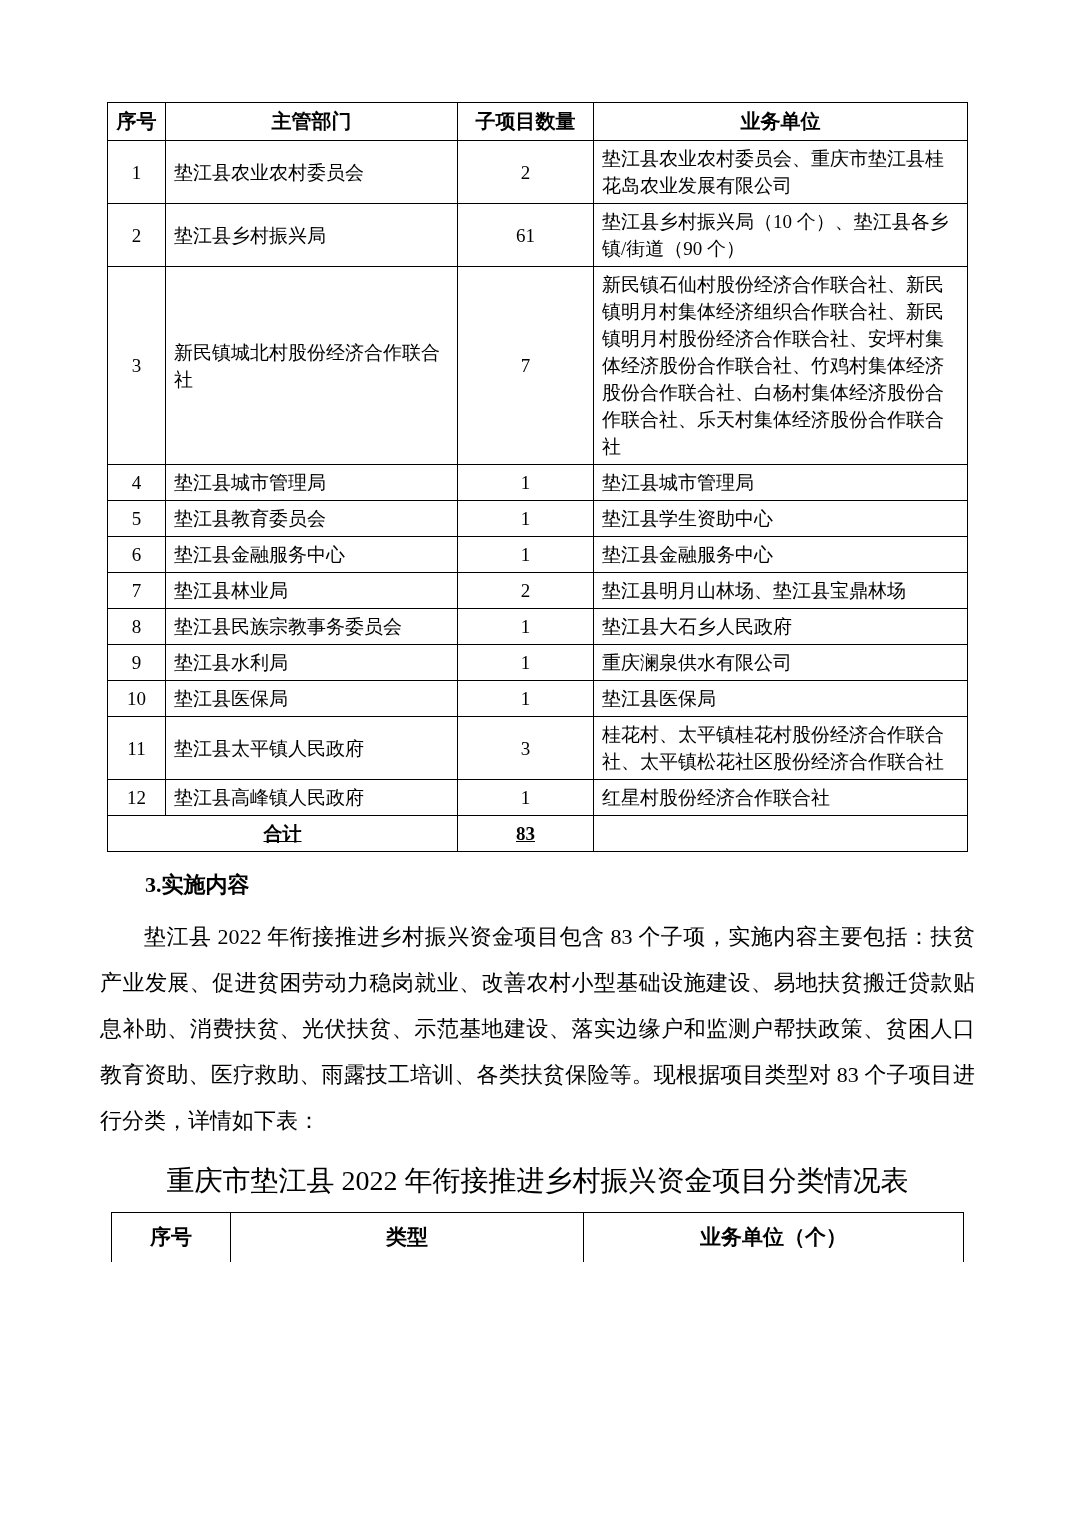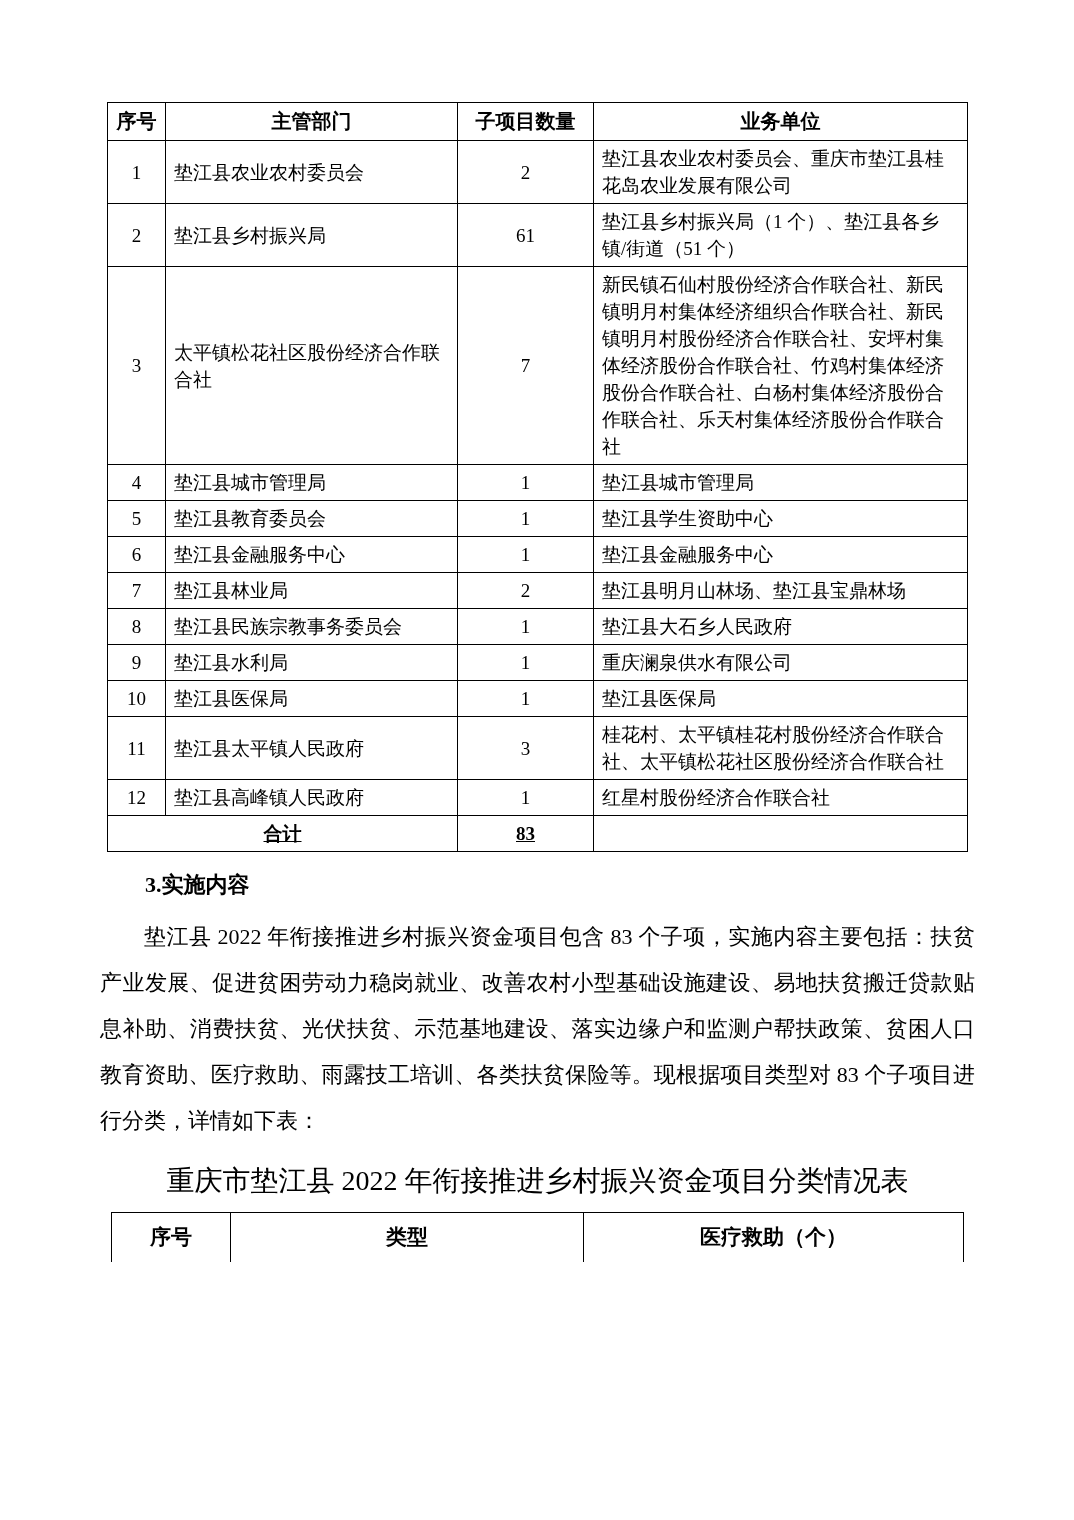--- a/index.html
+++ b/index.html
@@ -86,25 +86,25 @@
         <tr>
           <td class="c-center">1</td>
           <td class="c-left">垫江县农业农村委员会</td>
           <td class="c-center">2</td>
           <td class="c-left">垫江县农业农村委员会、重庆市垫江县桂花岛农业发展有限公司</td>
         </tr>
         <tr>
           <td class="c-center">2</td>
           <td class="c-left">垫江县乡村振兴局</td>
           <td class="c-center">61</td>
-          <td class="c-left">垫江县乡村振兴局（1 个）、垫江县各乡镇/街道（51 个）</td>
+          <td class="c-left">垫江县乡村振兴局（10 个）、垫江县各乡镇/街道（90 个）</td>
         </tr>
         <tr>
           <td class="c-center">3</td>
-          <td class="c-left">太平镇松花社区股份经济合作联合社</td>
+          <td class="c-left">新民镇城北村股份经济合作联合社</td>
           <td class="c-center">7</td>
           <td class="c-left">新民镇石仙村股份经济合作联合社、新民镇明月村集体经济组织合作联合社、新民镇明月村股份经济合作联合社、安坪村集体经济股份合作联合社、竹鸡村集体经济股份合作联合社、白杨村集体经济股份合作联合社、乐天村集体经济股份合作联合社</td>
         </tr>
         <tr>
           <td class="c-center">4</td>
           <td class="c-left">垫江县城市管理局</td>
           <td class="c-center">1</td>
           <td class="c-left">垫江县城市管理局</td>
         </tr>
         <tr>
@@ -174,21 +174,21 @@
   <table class="t2">
     <colgroup>
       <col style="width:119px">
       <col style="width:353px">
       <col style="width:380px">
     </colgroup>
     <thead>
       <tr>
         <th>序号</th>
         <th>类型</th>
-        <th>医疗救助（个）</th>
+        <th>业务单位（个）</th>
       </tr>
     </thead>
     <tbody id="t2-body">
         <tr>
           <td class="c-center">1</td>
           <td class="c-type">产业基础设施</td>
           <td class="c-count">9</td>
         </tr>
         <tr>
           <td class="c-center">2</td>

